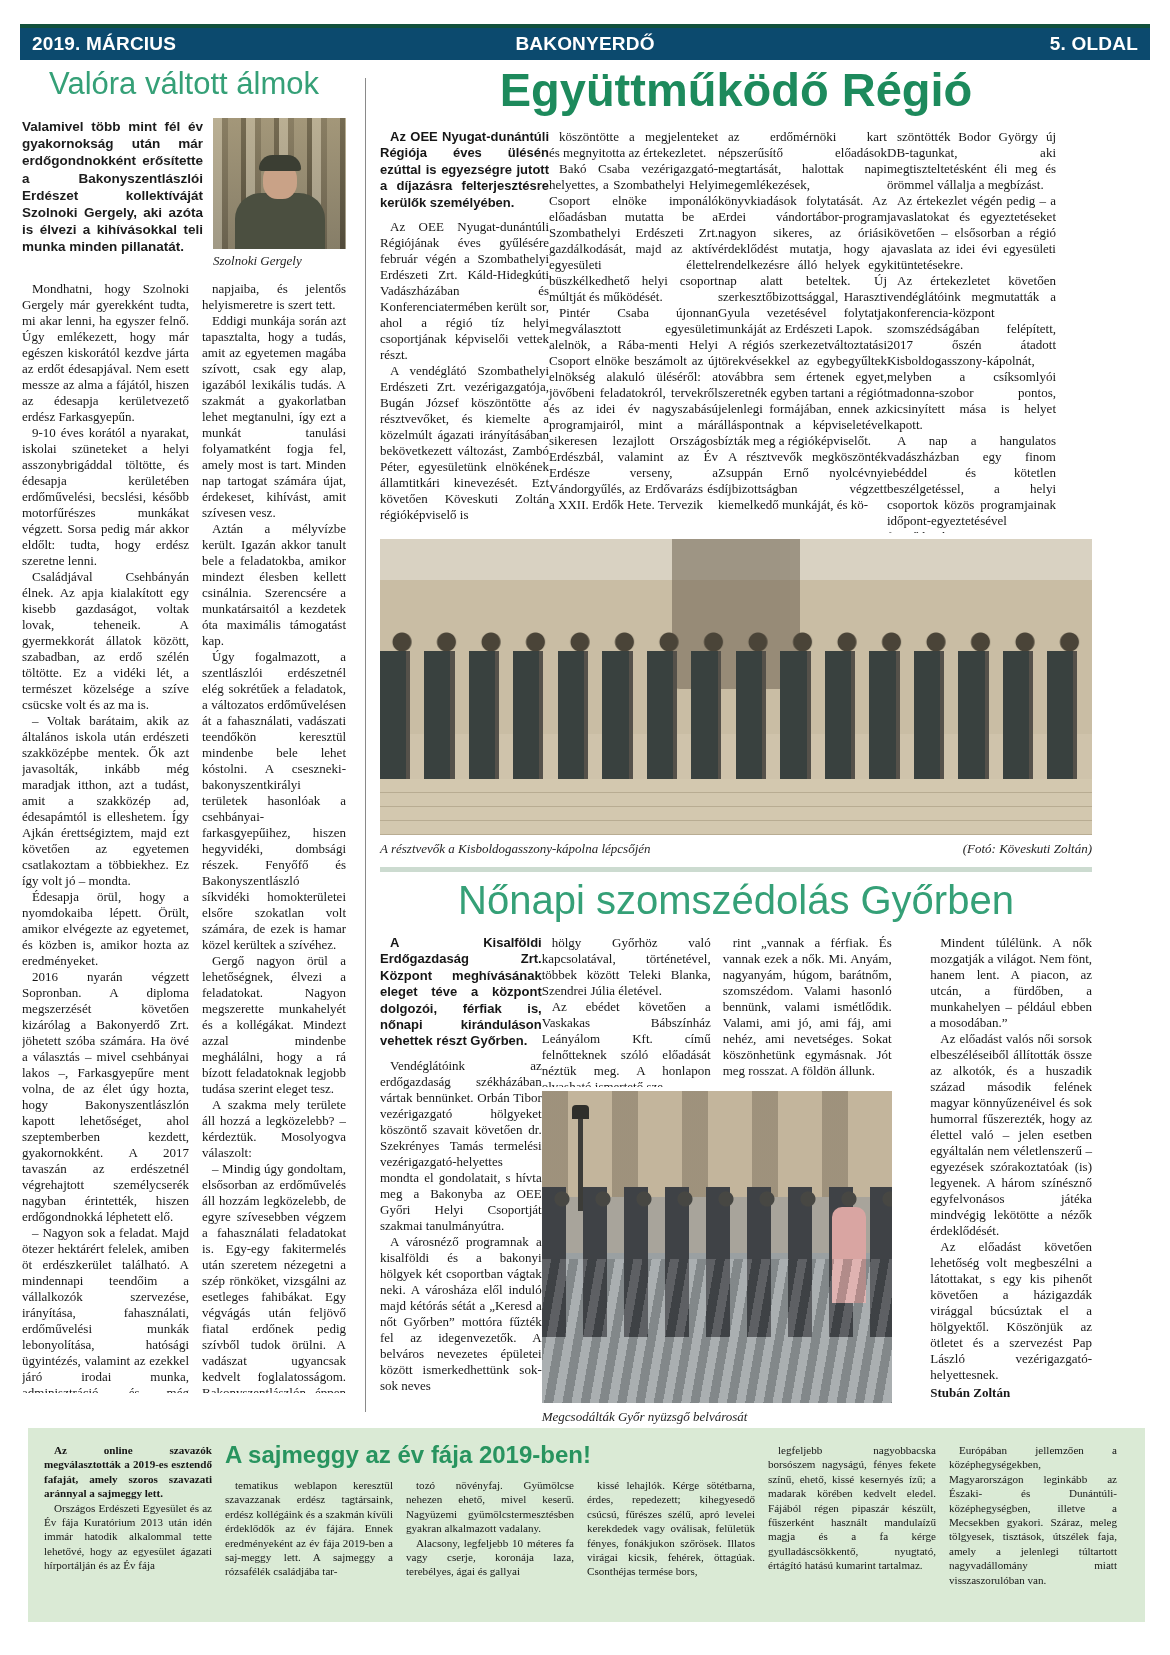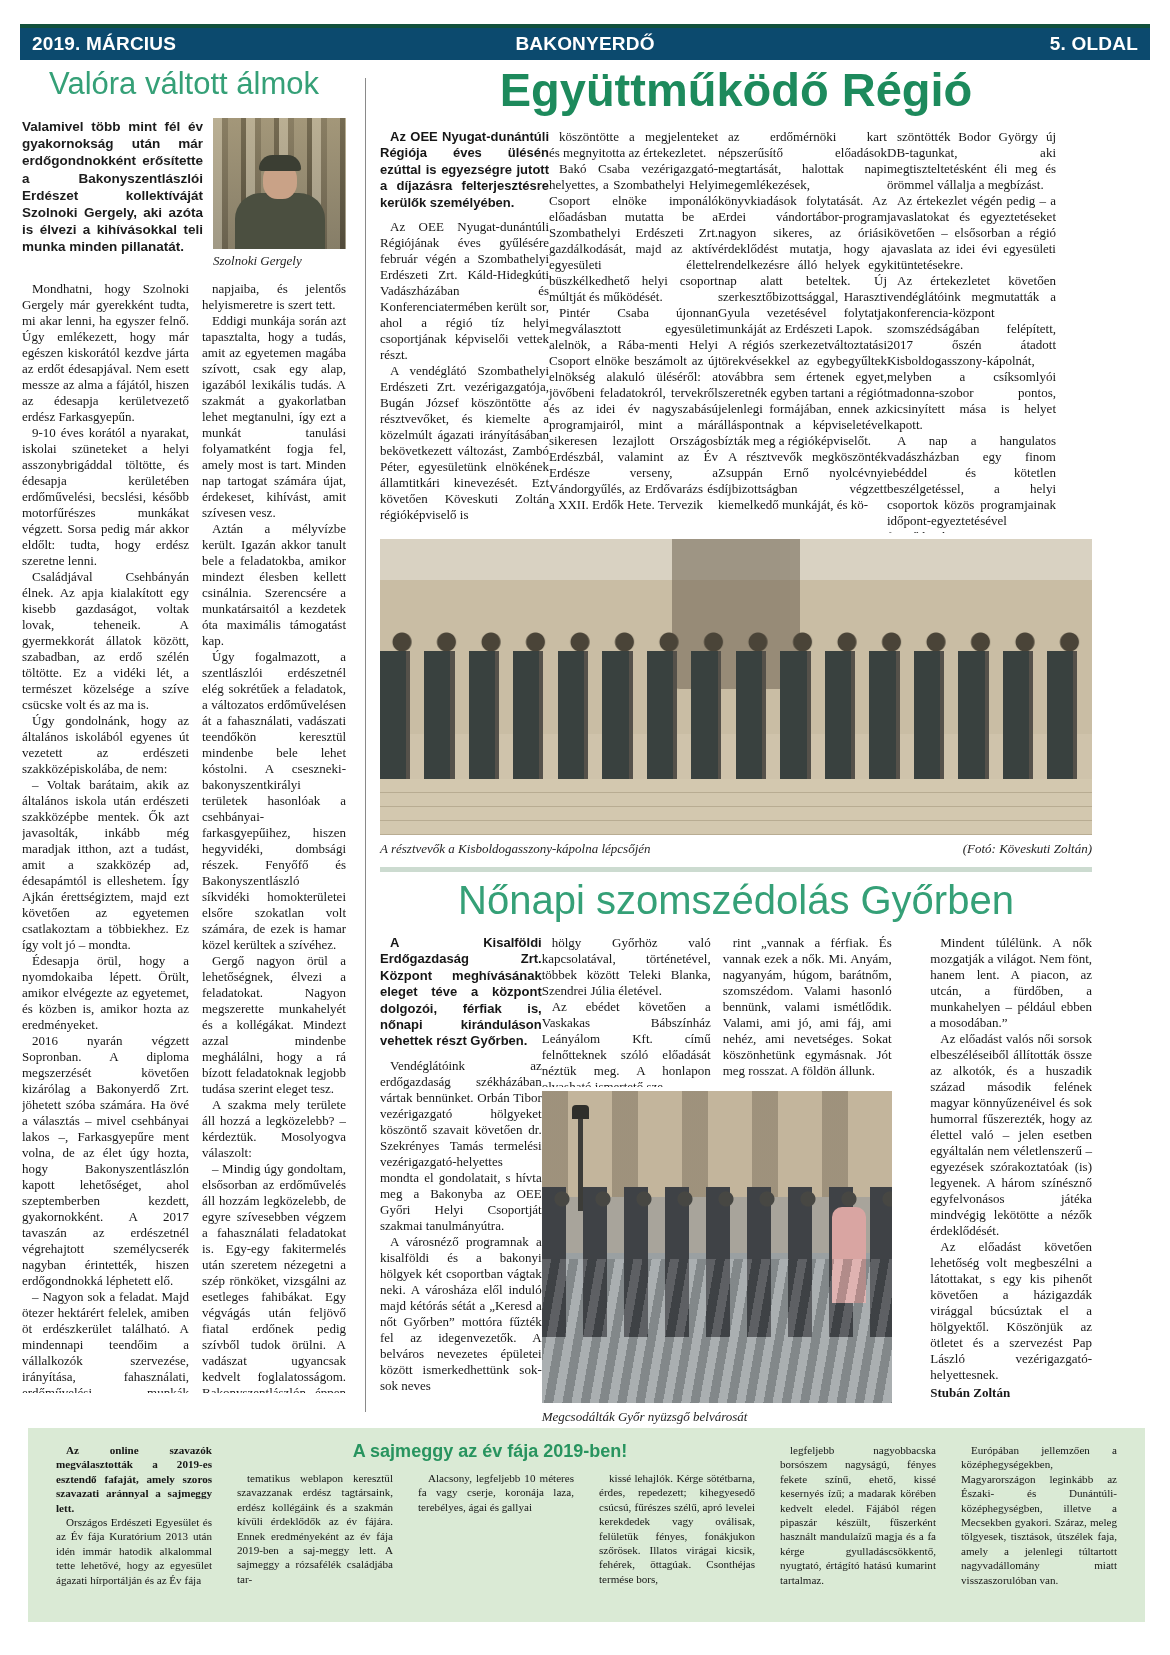--- a/index.html
+++ b/index.html
@@ -91,25 +91,25 @@
   .photo-street .pink { position:absolute; right:26px; top:116px; width:34px; height:96px;
     background:#d9a5a2; border-radius:10px 10px 0 0; }
   .photo-street .cobble { position:absolute; bottom:0; left:0; width:100%; height:46%;
     background:repeating-linear-gradient(100deg, rgba(255,255,255,.16) 0 9px, rgba(60,64,66,.25) 9px 18px); }
   .midwrap .cap { display:block; margin-top:6px; }
 
   
   .bottom-box { position:absolute; left:28px; top:1428px; width:1117px; height:194px;
     background:#daead5; padding:15px 16px 12px; display:flex; gap:13px; overflow:hidden; }
   .bcol { width:168px; overflow:hidden; }
-  .bcol p, .bmid p { font-size:11.1px; line-height:14.4px; text-align:justify; text-indent:10px; color:#161616;margin-left:12px; }
+  .bcol p, .bmid p { font-size:11.1px; line-height:14.4px; text-align:justify; text-indent:10px; color:#161616; }
   .blead { font-weight:bold; font-size:11.6px; line-height:14.8px; text-align:justify; color:#141414; }
   .bmid { width:530px; }
   .bmid h2 { font-family:"Liberation Sans","DejaVu Sans",sans-serif; font-weight:bold;
-    font-size:18px; color:#28945f; text-align:center; margin:-2px 0 9px; }
+    font-size:24px; color:#28945f; margin:-2px 0 9px; }
   .bmidcols { display:flex; gap:13px; }
   .bmidcols .bcol { width:168px; }
 </style>
 </head>
 <body>
 
 <div class="page">
 
   <header class="topbar">
     <span class="hl">2019. MÁRCIUS</span>
@@ -130,21 +130,20 @@
           <div class="p-cap"></div>
         </div>
         <figcaption>Szolnoki Gergely</figcaption>
       </figure>
     </div>
     <div class="cols2">
       <div class="colL bodycol">
           <p>Mondhatni, hogy Szolnoki Gergely már gyerekként tudta, mi akar lenni, ha egyszer felnő. Úgy emlékezett, hogy már egészen kiskorától kezdve járta az erdőt édesapjával. Nem esett messze az alma a fájától, hiszen az édesapja kerületvezető erdész Farkasgyepűn.</p>
           <p>9-10 éves korától a nyarakat, iskolai szüneteket a helyi asszonybrigáddal töltötte, és édesapja kerületében erdőművelési, becslési, később motorfűrészes munkákat végzett. Sorsa pedig már akkor eldőlt: tudta, hogy erdész szeretne lenni.</p>
           <p>Családjával Csehbányán élnek. Az apja kialakított egy kisebb gazdaságot, voltak lovak, teheneik. A gyermekkorát állatok között, szabadban, az erdő szélén töltötte. Ez a vidéki lét, a természet közelsége a szíve csücske volt és az ma is.</p>
-          <p>Úgy gondolnánk, hogy az általános iskolából egyenes út vezetett az erdészeti szakközépiskolába, de nem:</p>
           <p>– Voltak barátaim, akik az általános iskola után erdészeti szakközépbe mentek. Ők azt javasolták, inkább még maradjak itthon, azt a tudást, amit a szakközép ad, édesapámtól is elleshetem. Így Ajkán érettségiztem, majd ezt követően az egyetemen csatlakoztam a többiekhez. Ez így volt jó – mondta.</p>
           <p>Édesapja örül, hogy a nyomdokaiba lépett. Örült, amikor elvégezte az egyetemet, és közben is, amikor hozta az eredményeket.</p>
           <p>2016 nyarán végzett Sopronban. A diploma megszerzését követően kizárólag a Bakonyerdő Zrt. jöhetett szóba számára. Ha övé a választás – mivel csehbányai lakos –, Farkasgyepűre ment volna, de az élet úgy hozta, hogy Bakonyszentlászlón kapott lehetőséget, ahol szeptemberben kezdett, gyakornokként. A 2017 tavaszán az erdészetnél végrehajtott személycserék nagyban érintették, hiszen erdőgondnokká léphetett elő.</p>
           <p>– Nagyon sok a feladat. Majd ötezer hektárért felelek, amiben öt erdészkerület található. A mindennapi teendőim a vállalkozók szervezése, irányítása, fahasználati, erdőművelési munkák lebonyolítása, hatósági ügyintézés, valamint az ezekkel járó irodai munka, adminisztráció, és még sorolhatnám.</p>
           <p>A gyakornoki fél év jó volt arra, hogy betekintést nyert az erdőgondnoki munka minden-</p>
         </div>
       <div class="colR bodycol">
           <p>napjaiba, és jelentős helyismeretre is szert tett.</p>
           <p>Eddigi munkája során azt tapasztalta, hogy a tudás, amit az egyetemen magába szívott, csak egy alap, igazából lexikális tudás. A szakmát a gyakorlatban lehet megtanulni, így ezt a munkát tanulási folyamatként fogja fel, amely most is tart. Minden nap tartogat számára újat, érdekeset, kihívást, amit szívesen vesz.</p>
           <p>Aztán a mélyvízbe került. Igazán akkor tanult bele a feladatokba, amikor mindezt élesben kellett csinálnia. Szerencsére a munkatársaitól a kezdetek óta maximális támogatást kap.</p>
@@ -249,20 +248,21 @@
           <p>Országos Erdészeti Egyesület és az Év fája Kuratórium 2013 után idén immár hatodik alkalommal tette lehetővé, hogy az egyesület ágazati hírportálján és az Év fája</p>
         </div>
     </div>
     <div class="bmid">
       <h2>A sajmeggy az év fája 2019-ben!</h2>
       <div class="bmidcols">
         <div class="bcol">
             <p>tematikus weblapon keresztül szavazzanak erdész tagtársaink, erdész kollégáink és a szakmán kívüli érdeklődők az év fájára. Ennek eredményeként az év fája 2019-ben a saj-meggy lett. A sajmeggy a rózsafélék családjába tar-</p>
           </div>
         <div class="bcol">
+            <p>tozó növényfaj. Gyümölcse nehezen ehető, mivel keserű. Nagyüzemi gyümölcstermesztésben gyakran alkalmazott vadalany.</p>
             <p>Alacsony, legfeljebb 10 méteres fa vagy cserje, koronája laza, terebélyes, ágai és gallyai</p>
           </div>
         <div class="bcol">
             <p>kissé lehajlók. Kérge sötétbarna, érdes, repedezett; kihegyesedő csúcsú, fűrészes szélű, apró levelei kerekdedek vagy oválisak, felületük fényes, fonákjukon szőrösek. Illatos virágai kicsik, fehérek, öttagúak. Csonthéjas termése bors,</p>
           </div>
       </div>
     </div>
     <div class="bcol">
         <p>legfeljebb nagyobbacska borsószem nagyságú, fényes fekete színű, ehető, kissé kesernyés ízű; a madarak körében kedvelt eledel. Fájából régen pipaszár készült, fűszerként használt mandulaízű magja és a fa kérge gyulladáscsökkentő, nyugtató, értágító hatású kumarint tartalmaz.</p>
       </div>

